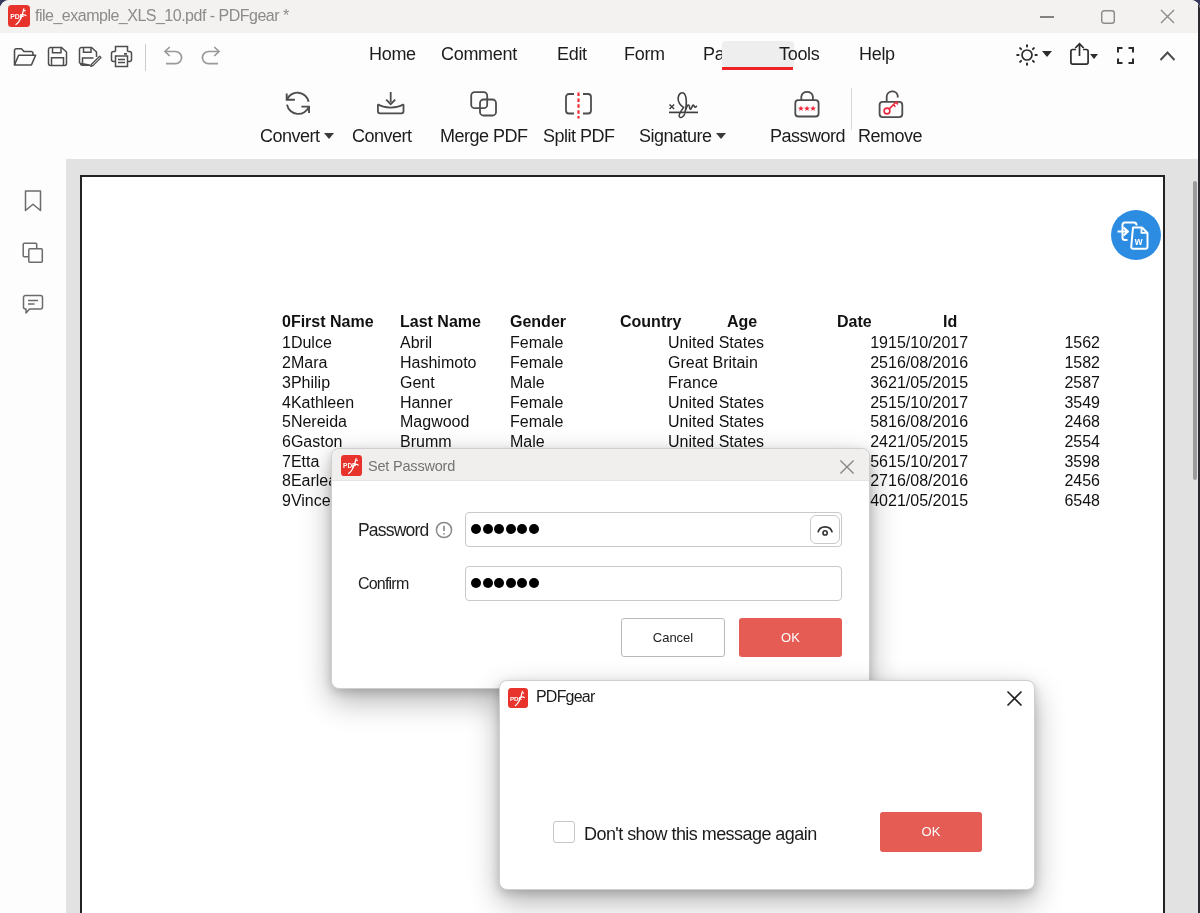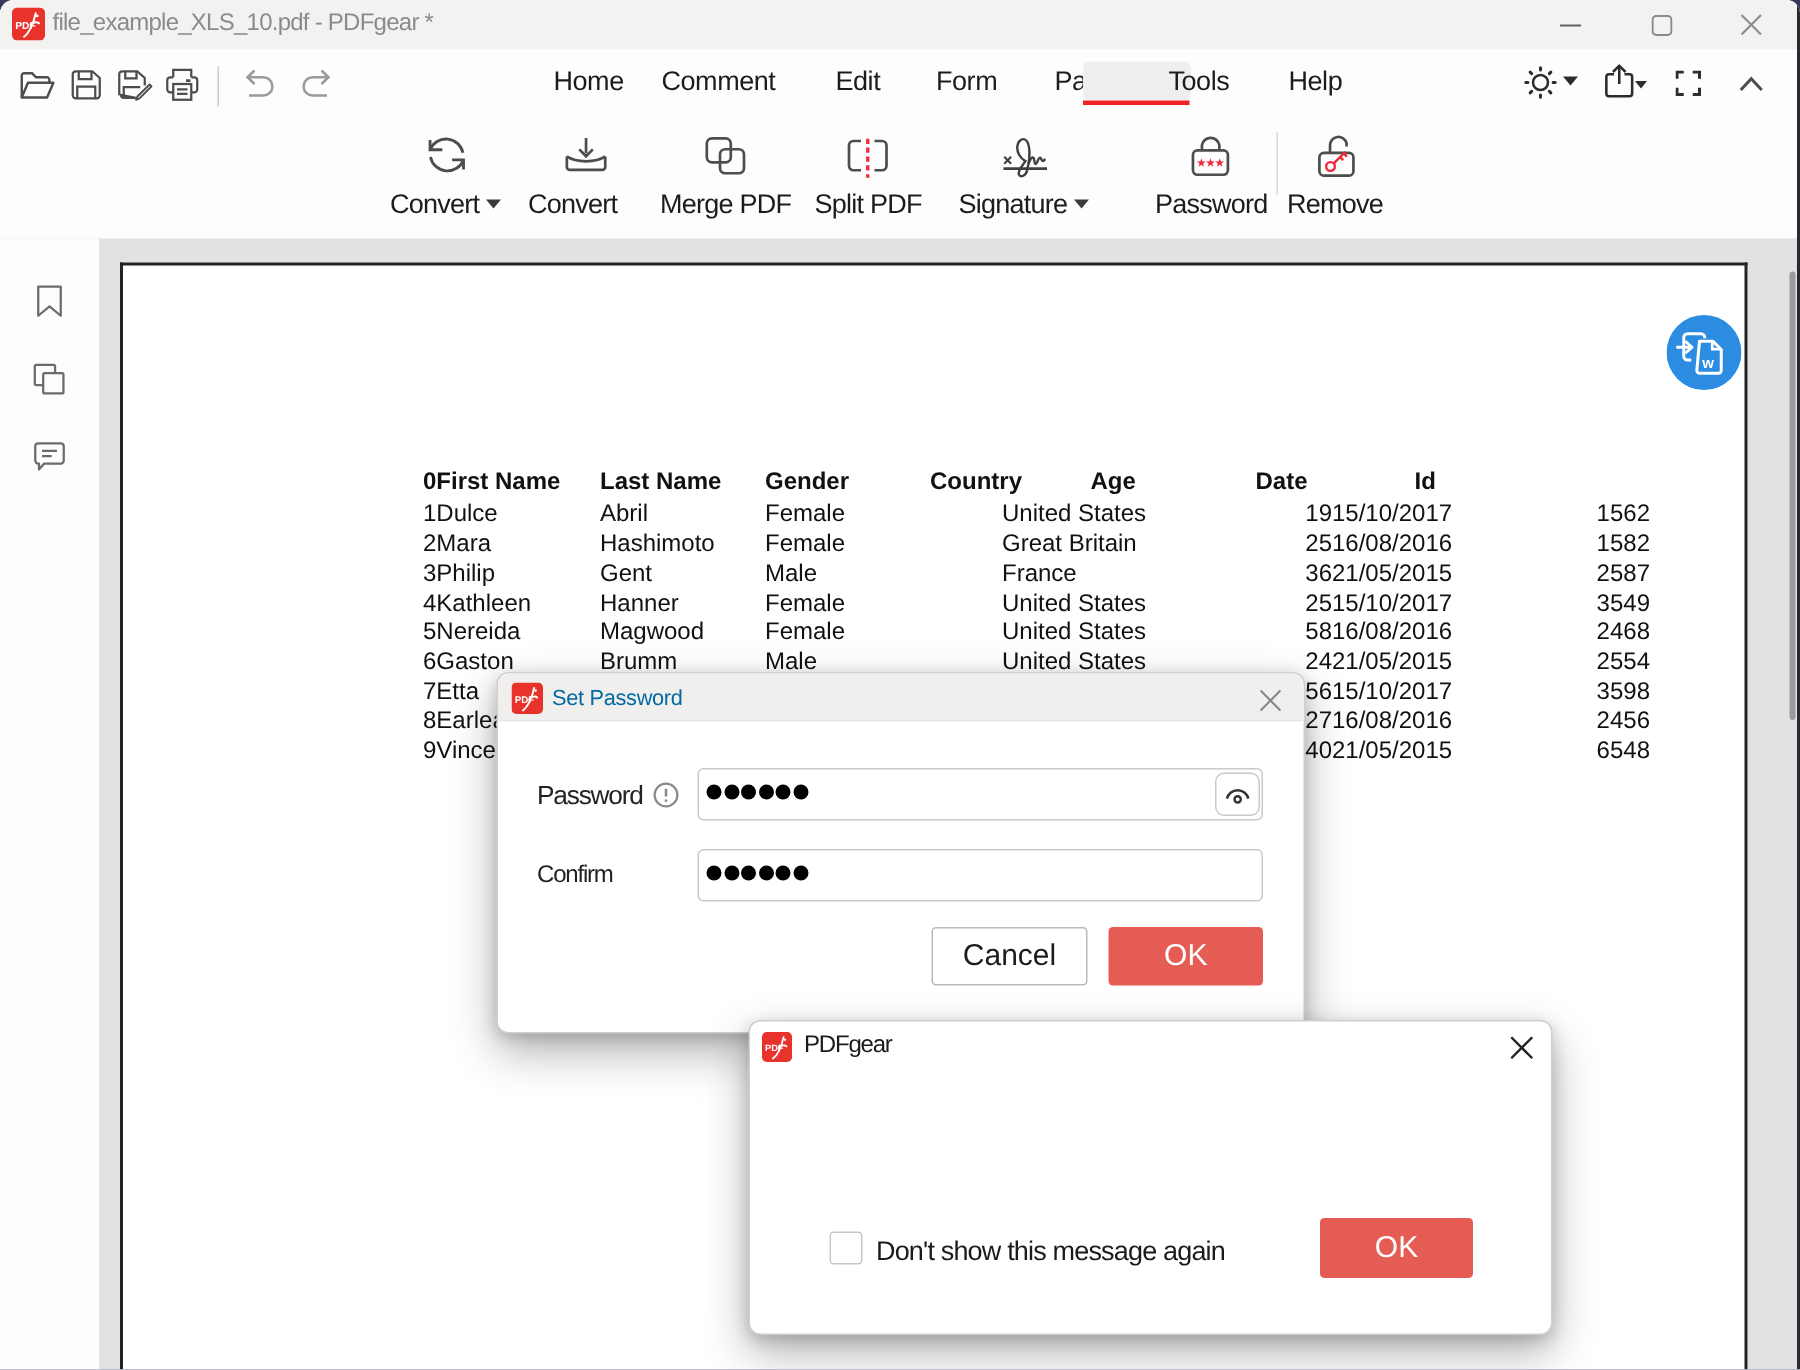--- a/index.html
+++ b/index.html
@@ -35,21 +35,21 @@
   .hd { position:absolute; font-size:16px; font-weight:bold; color:#111; white-space:nowrap; }
   .scrollthumb { position:absolute; left:1193px; top:181px; width:4px; height:299px; background:#9b9b9b; border-radius:3px; }
   
   .dlg { position:absolute; background:#fff; border:1px solid #cfcfcf; border-radius:8px;
          box-shadow:0 12px 30px rgba(0,0,0,0.30), 0 3px 10px rgba(0,0,0,0.17); }
   .dlg-title { position:absolute; left:0; top:0; width:100%; height:32px; background:#f0efee;
                border-radius:8px 8px 0 0; border-bottom:1px solid #e4e4e4; }
   .pwd-input { position:absolute; left:133px; width:377px; height:35px; border:1px solid #c9c9c9; border-radius:4px; background:#fff; }
   .dots { position:absolute; left:5px; top:7px; }
   .dot { display:inline-block; width:10px; height:10px; border-radius:50%; background:#000; margin-right:1.6px; }
-  .btn { position:absolute; height:39px; border-radius:3px; font-size:20px; text-align:center; line-height:37px; }
+  .btn { position:absolute; height:39px; border-radius:3px; font-size:13px; text-align:center; line-height:37px; }
   .btn-cancel { width:104px; background:#fff; border:1px solid #b9b9b9; color:#1c1c1c; }
   .btn-ok { width:103px; background:#e45c54; color:#fff; border:none; line-height:39px; }
 </style>
 </head>
 <body>
 <div class="win">
   <div class="titlebar"></div>
   <svg class="abs" style="left:8px;top:5px" width="22" height="22" viewBox="0 0 22 22">
     <rect x="0" y="0" width="22" height="22" rx="3.5" fill="#e8332c"></rect>
     <text x="2.2" y="14" font-size="6.8" font-weight="bold" fill="#fff" font-family="Liberation Sans">PDF</text>
@@ -220,21 +220,21 @@
   <div class="scrollthumb"></div>
   <div class="abs" style="left:1198px;top:0;width:2px;height:913px;background:#2a2a2e"></div>
   <div class="dlg" style="left:331px;top:448px;width:539px;height:241px">
     <div class="dlg-title"></div>
     <svg class="abs" style="left:9px;top:6px" width="21" height="21" viewBox="0 0 22 22">
       <rect x="0" y="0" width="22" height="22" rx="3.5" fill="#e8332c"></rect>
       <text x="2.2" y="14" font-size="6.8" font-weight="bold" fill="#fff" font-family="Liberation Sans">PDF</text>
       <path d="M8 19.5 C 11.5 17 14.5 10 15.8 3.8 M12.3 11.8 C 14 9.6 16.8 9.3 18 10.6" stroke="#ffffff" stroke-width="1.3" fill="none" stroke-linecap="round"></path>
         <circle cx="16.8" cy="5.6" r="0.9" fill="#fff"></circle>
     </svg>
-    <div class="abs" style="left:36px;top:9px;font-size:14.5px;letter-spacing:-0.2px;color:#0369a1">Set Password</div>
+    <div class="abs" style="left:36px;top:9px;font-size:14.5px;letter-spacing:-0.2px;color:#737373">Set Password</div>
     <svg class="abs" style="left:507px;top:10px" width="16" height="16" viewBox="0 0 17 17">
         <path d="M1.5 1.5 L15.5 15.5 M15.5 1.5 L1.5 15.5" stroke="#888888" stroke-width="1.5"></path>
       </svg>
     <div class="abs" style="left:26px;top:71px;font-size:17.5px;letter-spacing:-0.8px;color:#222">Password</div>
     <svg class="abs" style="left:103px;top:72px" width="18" height="18" viewBox="0 0 18 18" fill="none" stroke="#8a8a8a" stroke-width="1.5">
       <circle cx="9" cy="9" r="7.6"></circle>
       <path d="M9 4.8 V10" stroke-width="1.7"></path>
       <circle cx="9" cy="12.8" r="0.9" fill="#8a8a8a" stroke="none"></circle>
     </svg>
     <div class="pwd-input" style="top:63px">

